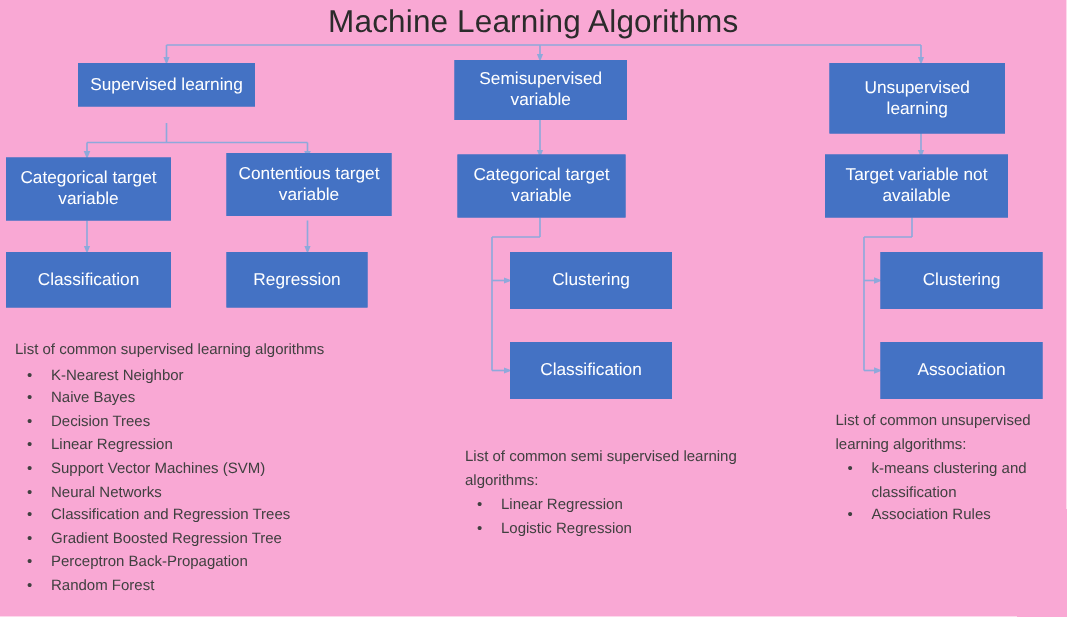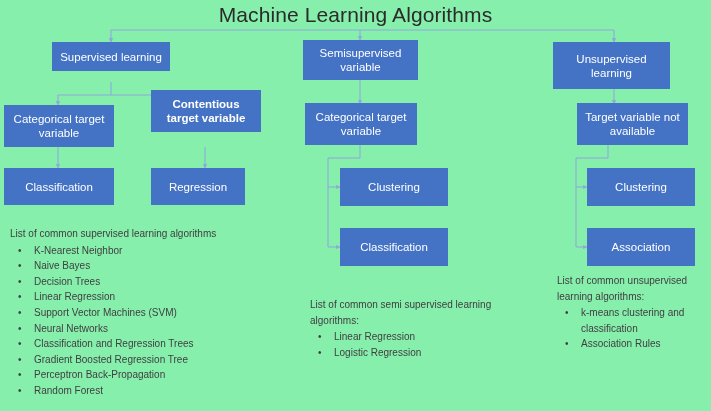--- a/index.html
+++ b/index.html
@@ -7,21 +7,21 @@
     width: 711px;
     height: 411px;
     background: #ffffff;
     font-family: "Liberation Sans", sans-serif;
     overflow: hidden;
   }
   #canvas {
     position: relative;
     width: 711px;
     height: 411px;
-    background: #86efac;
+    background: #f9a8d4;
   }
   #wires {
     position: absolute;
     left: 0; top: 0;
     width: 711px; height: 411px;
     pointer-events: none;
   }
   .title {
     position: absolute;
     left: 0; top: 3px;
@@ -114,23 +114,23 @@
       <path d="M576,187 L586,187" marker-end="url(#arw)"></path>
       <path d="M576,247 L586,247" marker-end="url(#arw)"></path>
     </g>
   </svg>
 
   <div class="node" style="left:52px; top:42px; width:118px; height:29px;">Supervised learning</div>
   <div class="node" style="left:303px; top:40px; width:115px; height:40px;">Semisupervised variable</div>
   <div class="node" style="left:553px; top:42px; width:117px; height:47px;">Unsupervised learning</div>
 
   <div class="node" style="left:4px; top:105px; width:110px; height:42px;">Categorical target variable</div>
-  <div class="node" style="left:151px; top:90px; width:110px; height:42px;font-weight:bold;">Contentious target variable</div>
+  <div class="node" style="left:151px; top:102px; width:110px; height:42px;">Contentious target variable</div>
   <div class="node" style="left:305px; top:103px; width:112px; height:42px;">Categorical target variable</div>
-  <div class="node" style="left:577px; top:103px; width:111px; height:42px;">Target variable not available</div>
+  <div class="node" style="left:550px; top:103px; width:122px; height:42px;">Target variable not available</div>
 
   <div class="node" style="left:4px; top:168px; width:110px; height:37px;">Classification</div>
   <div class="node" style="left:151px; top:168px; width:94px; height:37px;">Regression</div>
   <div class="node" style="left:340px; top:168px; width:108px; height:38px;">Clustering</div>
   <div class="node" style="left:587px; top:168px; width:108px; height:38px;">Clustering</div>
 
   <div class="node" style="left:340px; top:228px; width:108px; height:38px;">Classification</div>
   <div class="node" style="left:587px; top:228px; width:108px; height:38px;">Association</div>
 
   <div class="listblock" style="left:10px; top:226px; width:290px;">

